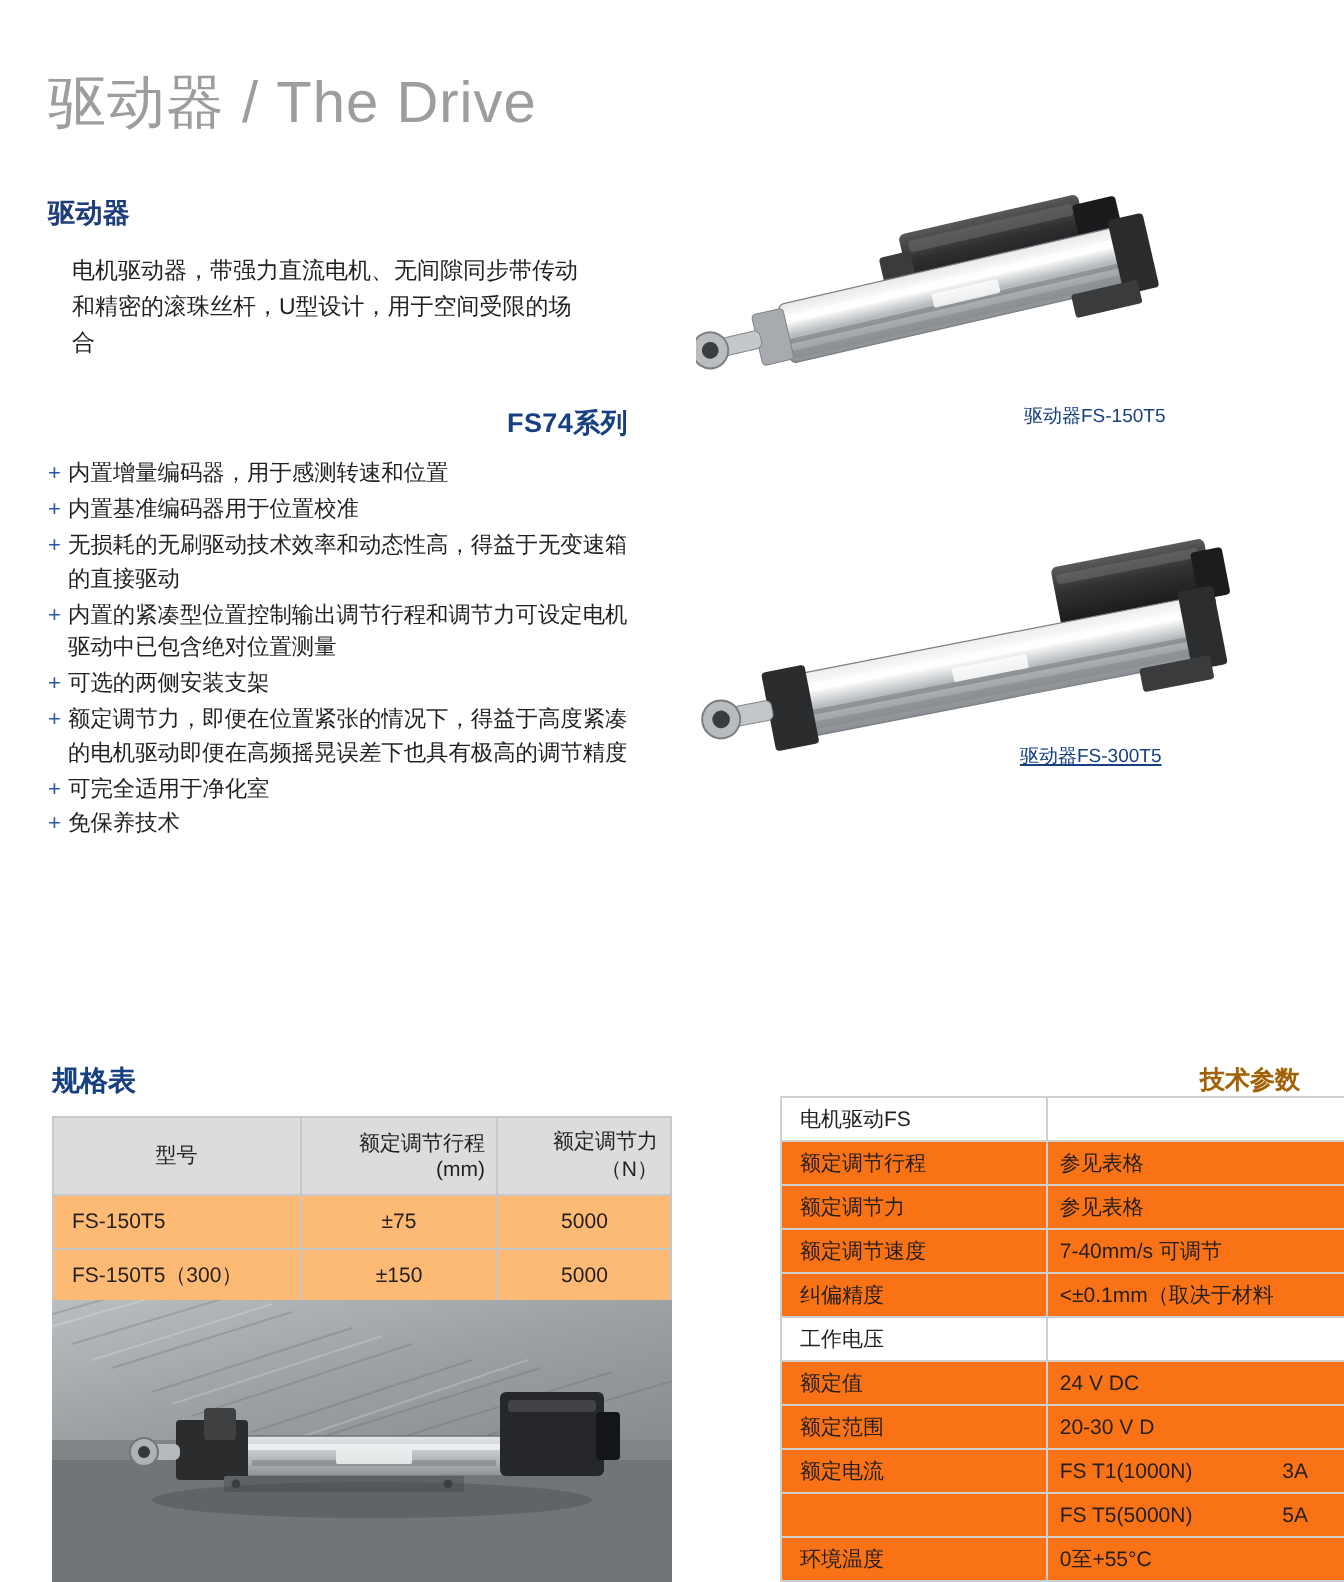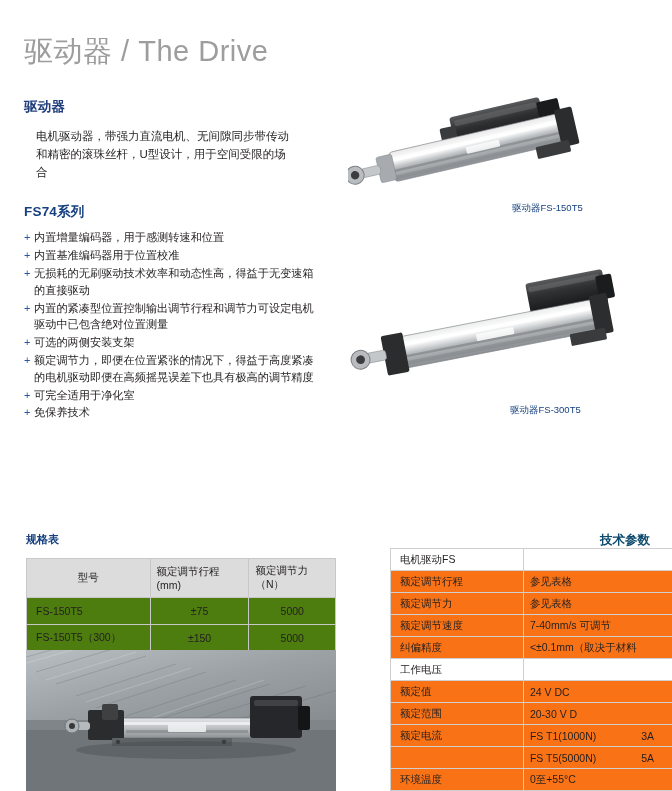--- a/index.html
+++ b/index.html
@@ -49,20 +49,21 @@
   }
   .sec-title {
     color: #1f3d7a;
     font-size: 13.5px;
     font-weight: bold;
     margin: 0 0 7px 0;
     letter-spacing: 0.2px;
   }
   .sec-title.blue2 {
     color: #16407f;
+    text-align: right;
   }
   .intro-text {
     font-size: 11.5px;
     line-height: 1.55;
     color: #231f20;
     margin: 12px;
     width: 255px;
   }
   .fs74-block {
     margin-top: 22px;
@@ -103,41 +104,41 @@
     width: 300px;
     height: 126px;
   }
   .caption {
     position: absolute;
     font-size: 9.5px;
     color: #16407f;
     white-space: nowrap;
   }
   .cap1 { left: 512px; top: 202px; }
-  .cap2 { left: 510px; top: 404px; }
+  .cap2 { left: 510px; top: 372px; text-decoration: underline; }
 
   
   .prod1 svg, .prod2 svg { display: block; }
 
   
   .spec-title {
     position: absolute;
     left: 26px;
     top: 532px;
-    font-size: 11px;
+    font-size: 14px;
     font-weight: bold;
     color: #16407f;
   }
   .tech-title {
     position: absolute;
     right: 22px;
     top: 532px;
     font-size: 12.5px;
     font-weight: bold;
-    color: #0c4a6e;
+    color: #a16207;
   }
 
   table {
     border-collapse: collapse;
     font-size: 11px;
   }
 
   
   .spec-table {
     position: absolute;
@@ -146,26 +147,26 @@
     width: 310px;
   }
   .spec-table td, .spec-table th {
     border: 1px solid #c8c8c8;
     padding: 5px 6px;
     height: 16px;
   }
   .spec-table thead td {
     background: #dcdcdc;
     font-weight: normal;
-    text-align: left;
+    text-align: right;
     font-size: 10.5px;
   }
   .spec-table thead td.first { text-align: center; }
   .spec-table tbody td {
-    background: #4d7c0f;
+    background: #fdba74;
     text-align: center;
     font-size: 10.5px;
   }
   .spec-table tbody td.first {
     text-align: left;
     padding-left: 9px;
   }
   .col-model { width: 40%; }
   .col-stroke { width: 32%; }
   .col-force { width: 28%; margin-top: 45px; }

